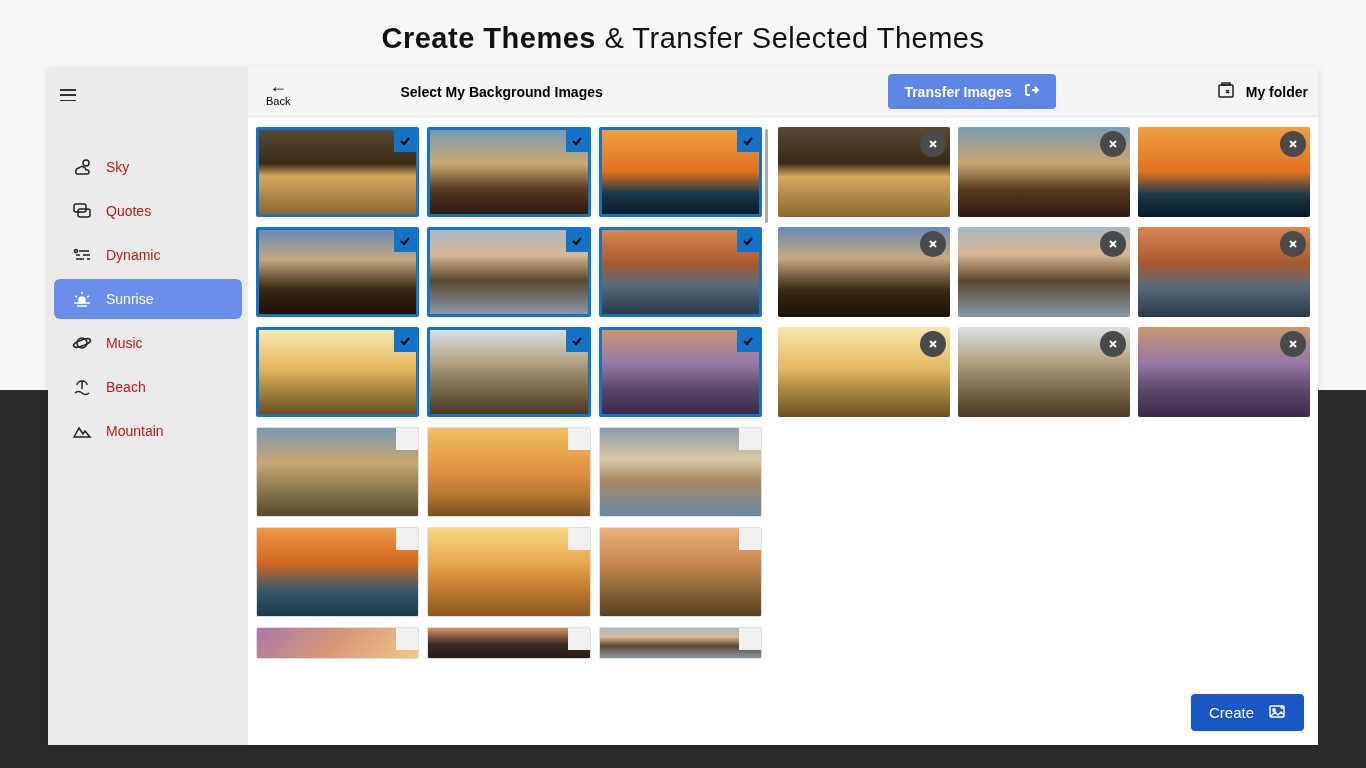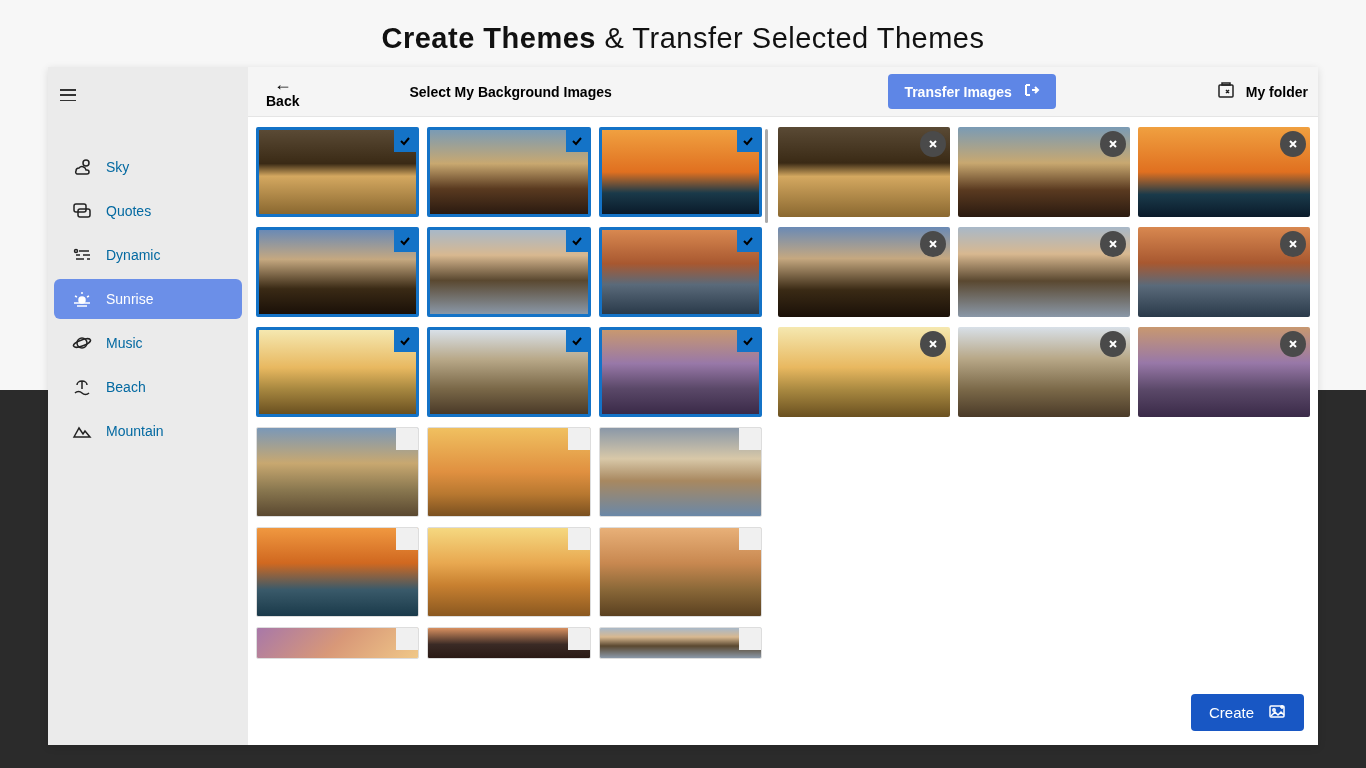--- a/index.html
+++ b/index.html
@@ -6,30 +6,30 @@
 body{background:#f7f7f7;width:1366px;height:768px;overflow:hidden}
 .banner{text-align:center;padding:22px 0 12px;font-size:29px;color:#111;letter-spacing:.5px}
 .banner b{font-weight:800}
 .dark-strip{position:absolute;left:0;right:0;top:390px;height:378px;background:#2b2b2b;z-index:0}
 .window{position:relative;margin:0 48px;height:678px;background:#fff;display:flex;box-shadow:0 2px 8px rgba(0,0,0,.12);z-index:2}
 .sidebar{width:200px;background:#ebebeb;display:flex;flex-direction:column;padding-top:8px}
 .menu-btn{width:40px;height:40px;display:flex;align-items:center;justify-content:center;cursor:pointer;margin-bottom:30px}
 .hamburger{width:16px;height:12px;display:flex;flex-direction:column;justify-content:space-between}
 .hamburger span{height:1.5px;background:#333;width:100%}
 .cat-list{display:flex;flex-direction:column}
-.cat-item{display:flex;align-items:center;gap:14px;padding:10px 18px;cursor:pointer;font-size:14px;color:#0369a1;border-radius:6px;margin:2px 6px}
+.cat-item{display:flex;align-items:center;gap:14px;padding:10px 18px;cursor:pointer;font-size:14px;color:#b91c1c;border-radius:6px;margin:2px 6px}
 .cat-item.active{background:#6b8fe8;color:#fff}
 .cat-item.active svg{stroke:#fff;fill:#fff}
 .cat-icon{width:20px;height:20px;display:flex;align-items:center;justify-content:center;flex-shrink:0}
 .cat-icon svg{stroke:#222;fill:none;stroke-width:1.5}
 .main{flex:1;display:flex;flex-direction:column;overflow:hidden}
 .topbar{height:50px;display:flex;align-items:center;padding:0 10px;gap:10px;background:#f5f5f5;border-bottom:1px solid #e5e5e5}
 .back-group{display:flex;flex-direction:column;align-items:center;cursor:pointer;padding:4px 8px}
 .back-group .arrow{font-size:18px;line-height:1}
-.back-group .lbl{font-size:14px;font-weight:700}
+.back-group .lbl{font-size:11px;font-weight:400}
 .title-area{flex:0 0 auto;margin-left:92px;font-weight:700;font-size:14px}
 .spacer{flex:1}
 .transfer-btn{display:flex;align-items:center;gap:12px;background:#5e86e6;color:#fff;padding:8px 16px;border-radius:4px;font-weight:700;font-size:14px;cursor:pointer}
 .transfer-icon svg{stroke:#fff;stroke-width:2;fill:none}
 .folder-group{display:flex;align-items:center;gap:10px;margin-left:150px;font-weight:700;font-size:14px}
 .folder-group svg{stroke:#222;fill:none;stroke-width:1.5}
 .content{flex:1;display:flex;overflow:hidden}
 .left-panel{width:522px;padding:10px 8px;overflow-y:auto;position:relative}
 .scroll-ind{position:absolute;right:2px;top:12px;width:3px;height:94px;background:#aaa;border-radius:2px}
 .right-panel{flex:1;padding:10px 8px;position:relative}

